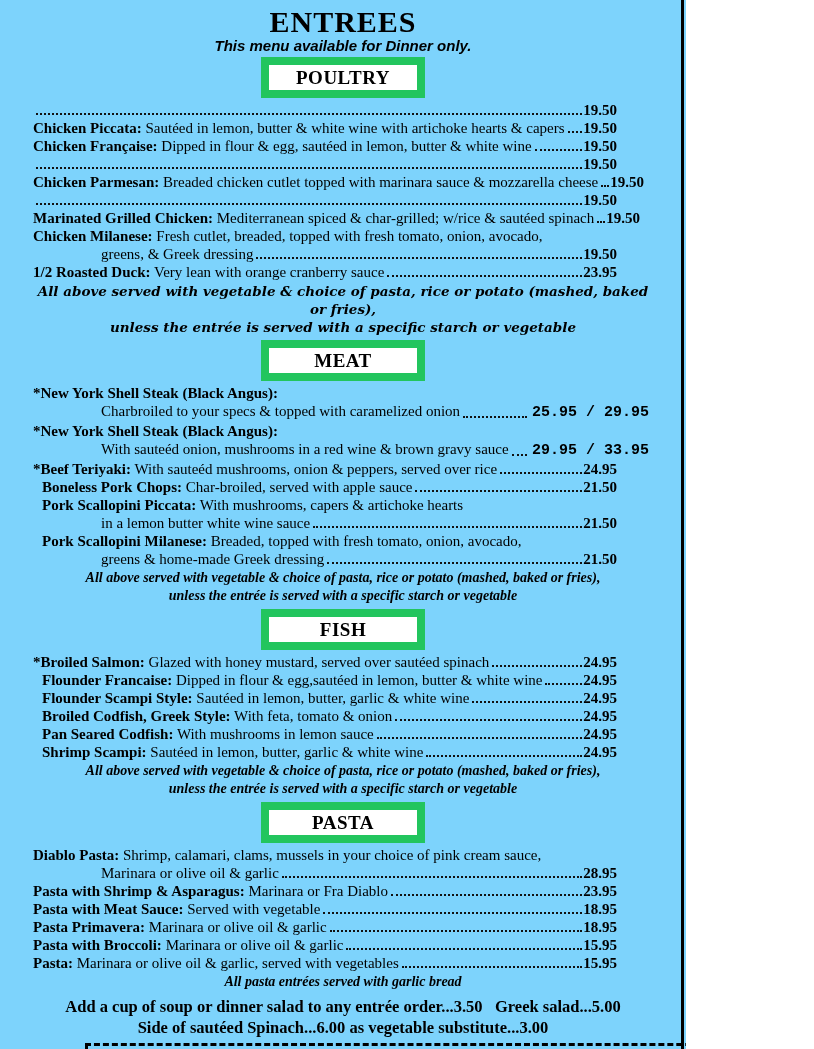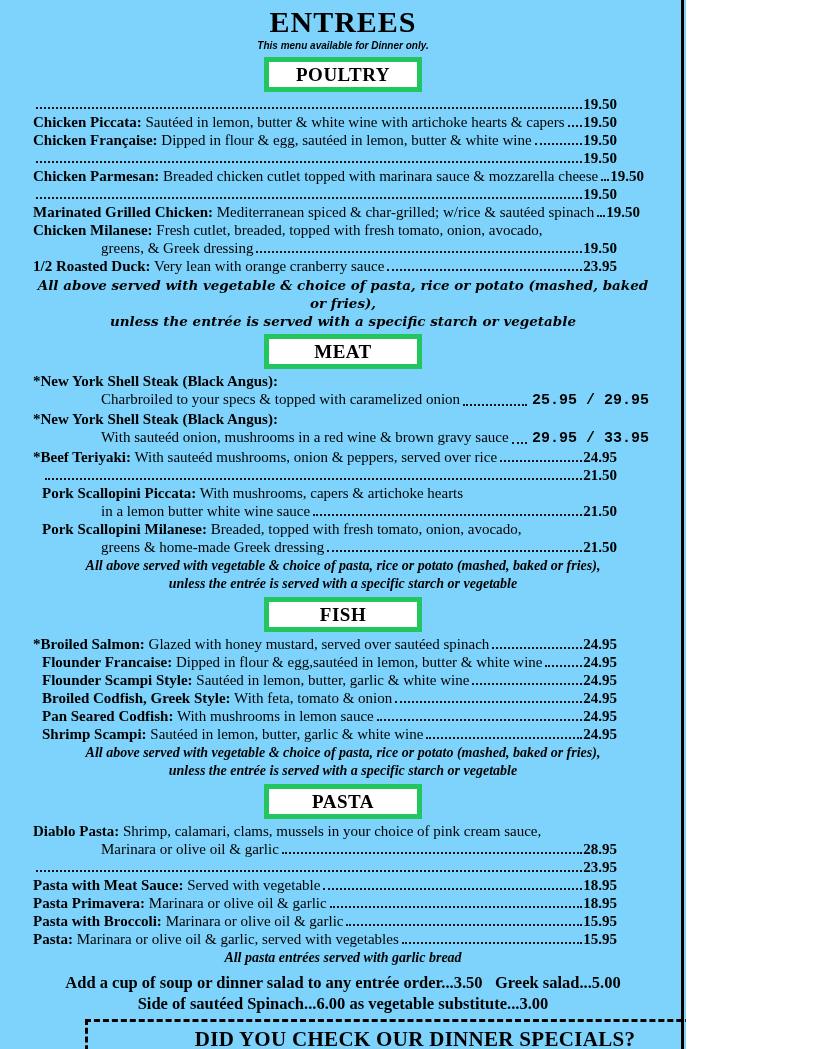--- a/index.html
+++ b/index.html
@@ -2,23 +2,23 @@
 <html><head>
 <meta charset="utf-8">
 <style>
   html,body{margin:0;padding:0;background:#fff;}
   .page{position:relative;width:686px;height:1049px;background:#7dd3fc;overflow:hidden;
         font-family:"Liberation Serif",serif;color:#000;display:flex;flex-direction:column;}
   .edge{position:absolute;top:0;right:2px;width:3px;height:100%;background:#000;}
   .content{padding:6px 33px 0 33px;display:flex;flex-direction:column;flex:1 1 auto;}
   h1.title{margin:0;text-align:center;font-size:30px;line-height:32px;font-weight:bold;letter-spacing:1px;}
   .subtitle{text-align:center;font-family:"Liberation Sans",sans-serif;font-style:italic;font-weight:bold;
-            font-size:10px;line-height:15px;}
+            font-size:15px;line-height:15px;}
   .sec-head{display:flex;justify-content:center;margin:4px 0 3px 0;}
-  .sec-box{width:148px;text-align:center;border:5px solid #22c55e;padding:2px 0;font-weight:bold;
+  .sec-box{width:148px;text-align:center;border:8px solid #22c55e;padding:2px 0;font-weight:bold;
            font-size:19px;line-height:21px;letter-spacing:.5px;background:#fff;}
   .row{display:flex;align-items:baseline;font-size:15px;line-height:18px;padding-right:36px;}
   .row .txt{white-space:nowrap;}
   .iname{font-weight:bold;}
   .row.ind{padding-left:9px;}
   .row.cont{padding-left:68px;}
   .leader{flex:1 1 auto;min-width:8px;align-self:flex-end;margin:0 1px 4px 3px;
           border-bottom:2px dotted #111;}
   .price{font-weight:bold;white-space:nowrap;}
   .row.wide{padding-right:4px;}
@@ -117,20 +117,21 @@
             <span class="txt"><span class="idesc">With sauteéd onion, mushrooms in a red wine &amp; brown gravy sauce</span></span>
             <span class="leader"></span>
             <span class="price">29.95 / 33.95</span>
           </div>
           <div class="row">
             <span class="txt"><b class="iname">*Beef Teriyaki:</b> <span class="idesc">With sauteéd mushrooms, onion &amp; peppers, served over rice</span></span>
             <span class="leader"></span>
             <span class="price">24.95</span>
           </div>
           <div class="row ind">
+            <span class="txt"><b class="iname">Boneless Pork Chops:</b> <span class="idesc">Char-broiled, served with apple sauce</span></span>
             <span class="leader"></span>
             <span class="price">21.50</span>
           </div>
           <div class="row ind">
             <span class="txt"><b class="iname">Pork Scallopini Piccata:</b> <span class="idesc">With mushrooms, capers &amp; artichoke hearts</span></span>
           </div>
           <div class="row cont">
             <span class="txt"><span class="idesc">in a lemon butter white wine sauce</span></span>
             <span class="leader"></span>
             <span class="price">21.50</span>
@@ -193,20 +194,21 @@
           </div>
           <div class="row">
             <span class="txt"><b class="iname">Diablo Pasta:</b> <span class="idesc">Shrimp, calamari, clams, mussels in your choice of pink cream sauce,</span></span>
           </div>
           <div class="row cont">
             <span class="txt"><span class="idesc">Marinara or olive oil &amp; garlic</span></span>
             <span class="leader"></span>
             <span class="price">28.95</span>
           </div>
           <div class="row">
+            <span class="txt"><b class="iname">Pasta with Shrimp &amp; Asparagus:</b> <span class="idesc">Marinara or Fra Diablo</span></span>
             <span class="leader"></span>
             <span class="price">23.95</span>
           </div>
           <div class="row">
             <span class="txt"><b class="iname">Pasta with Meat Sauce:</b> <span class="idesc">Served with vegetable</span></span>
             <span class="leader"></span>
             <span class="price">18.95</span>
           </div>
           <div class="row">
             <span class="txt"><b class="iname">Pasta Primavera:</b> <span class="idesc">Marinara or olive oil &amp; garlic</span></span>

